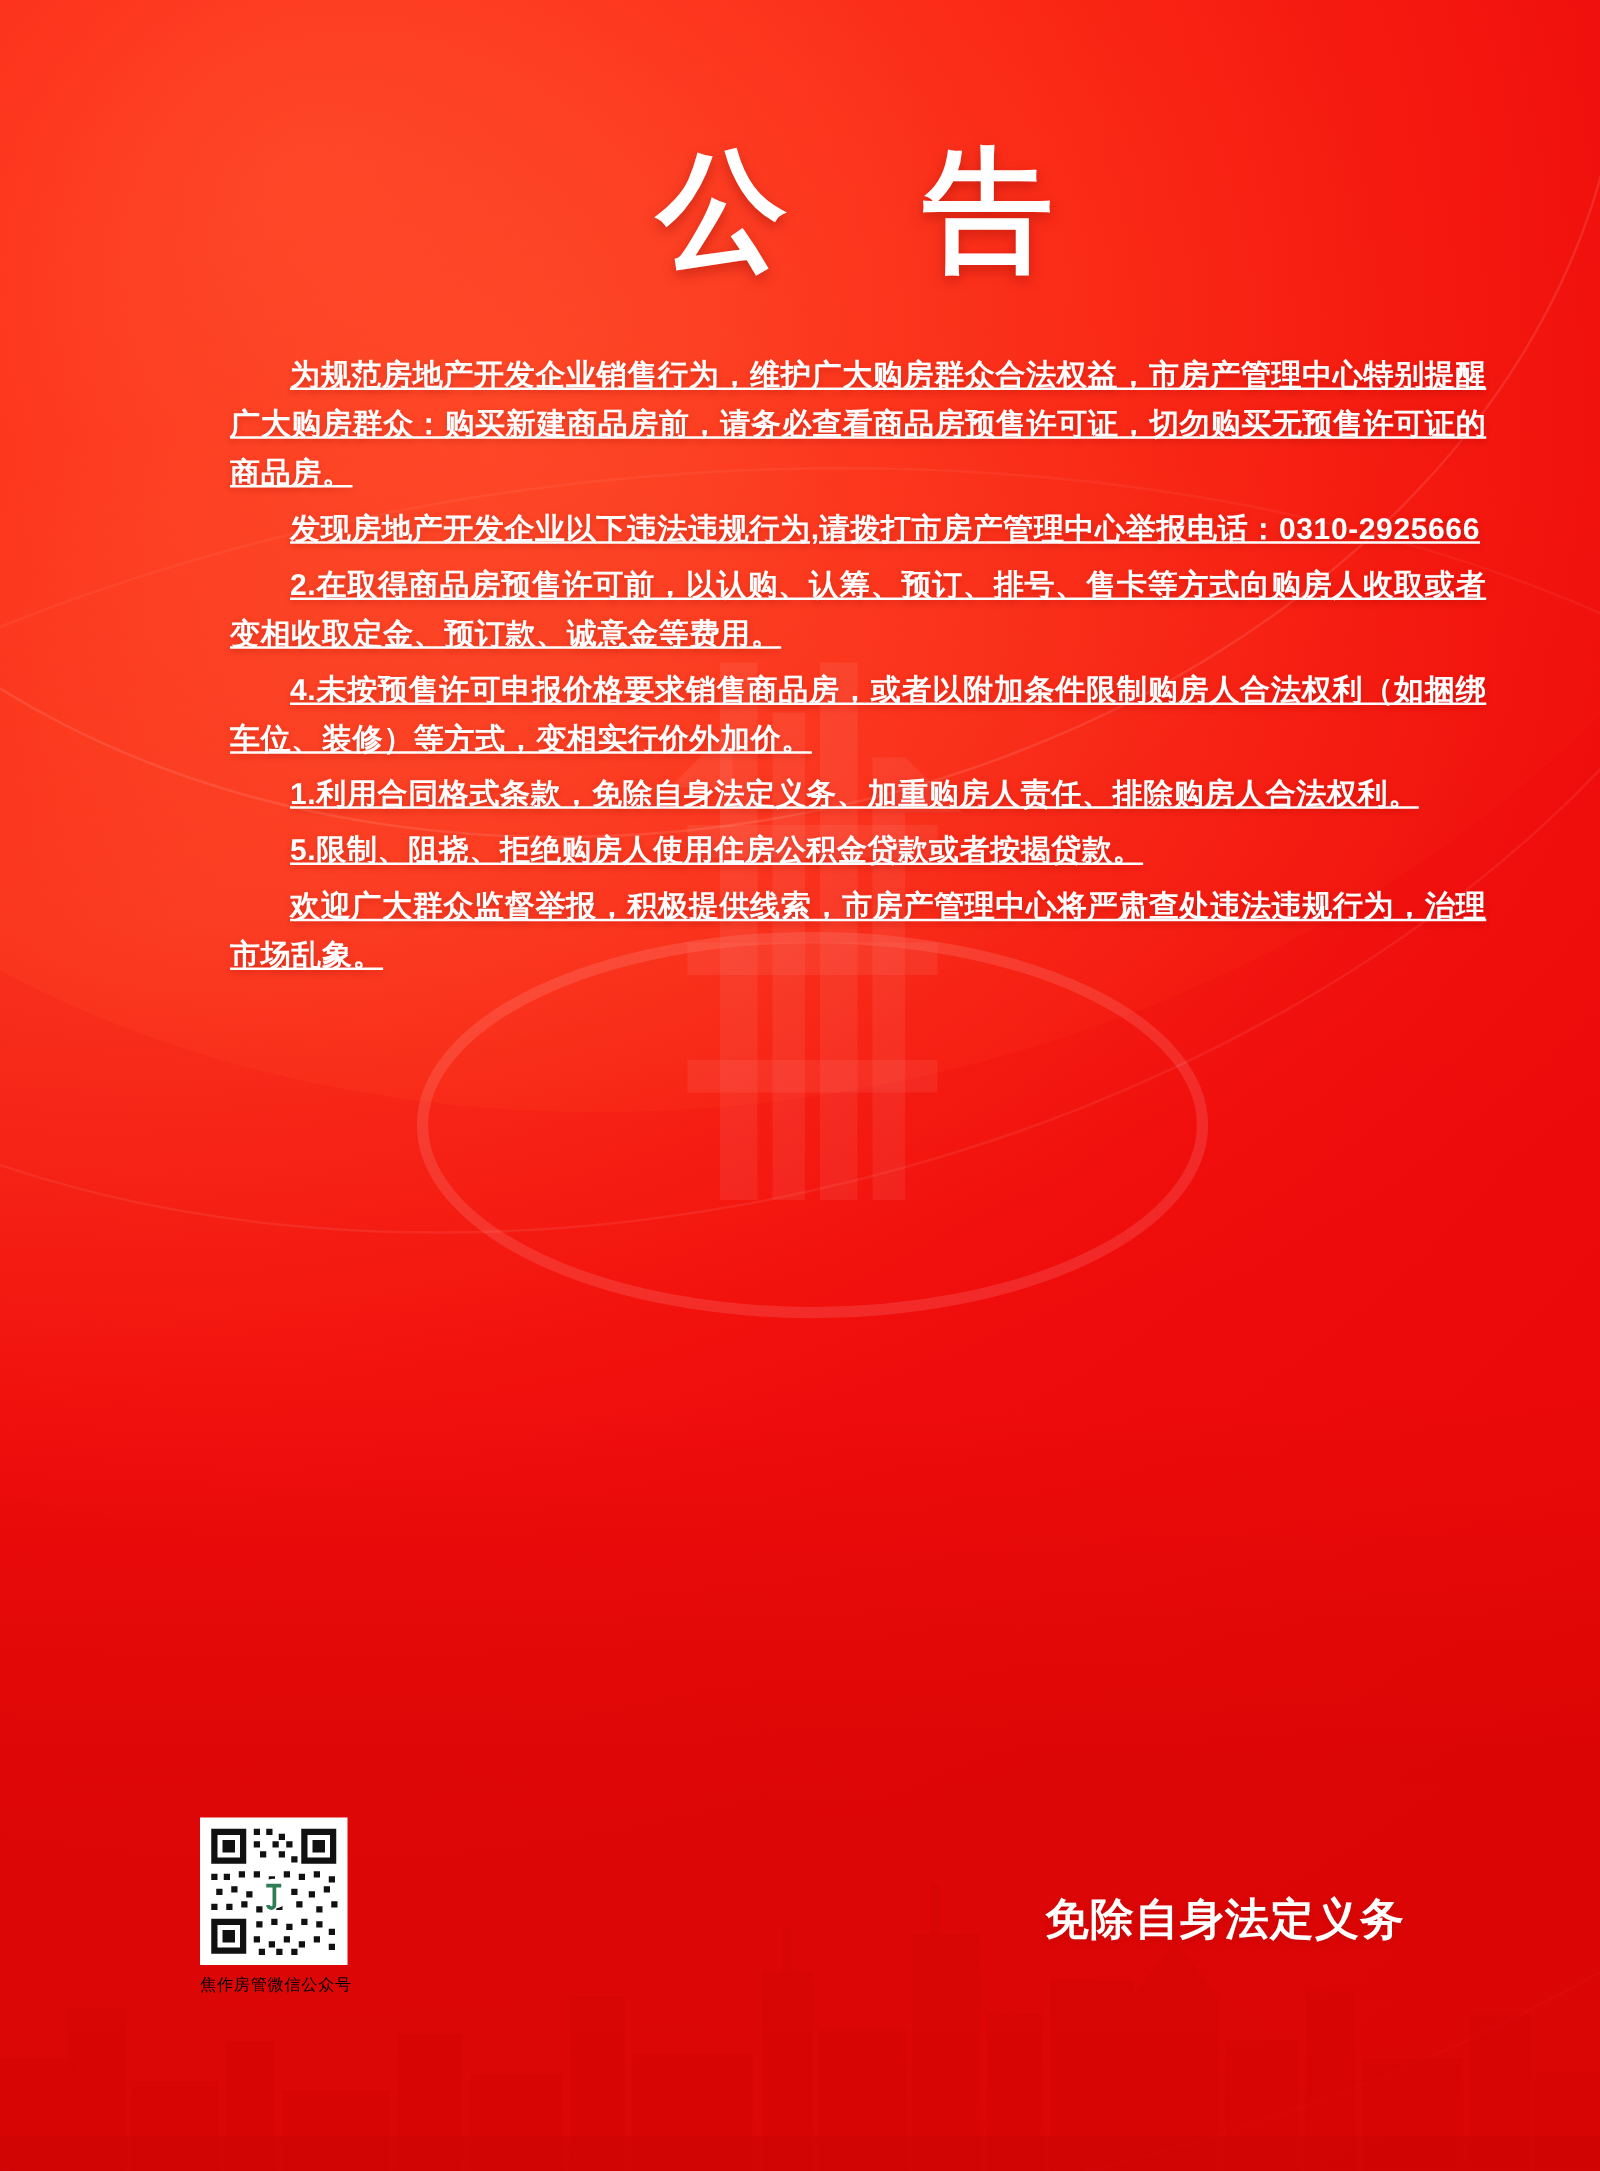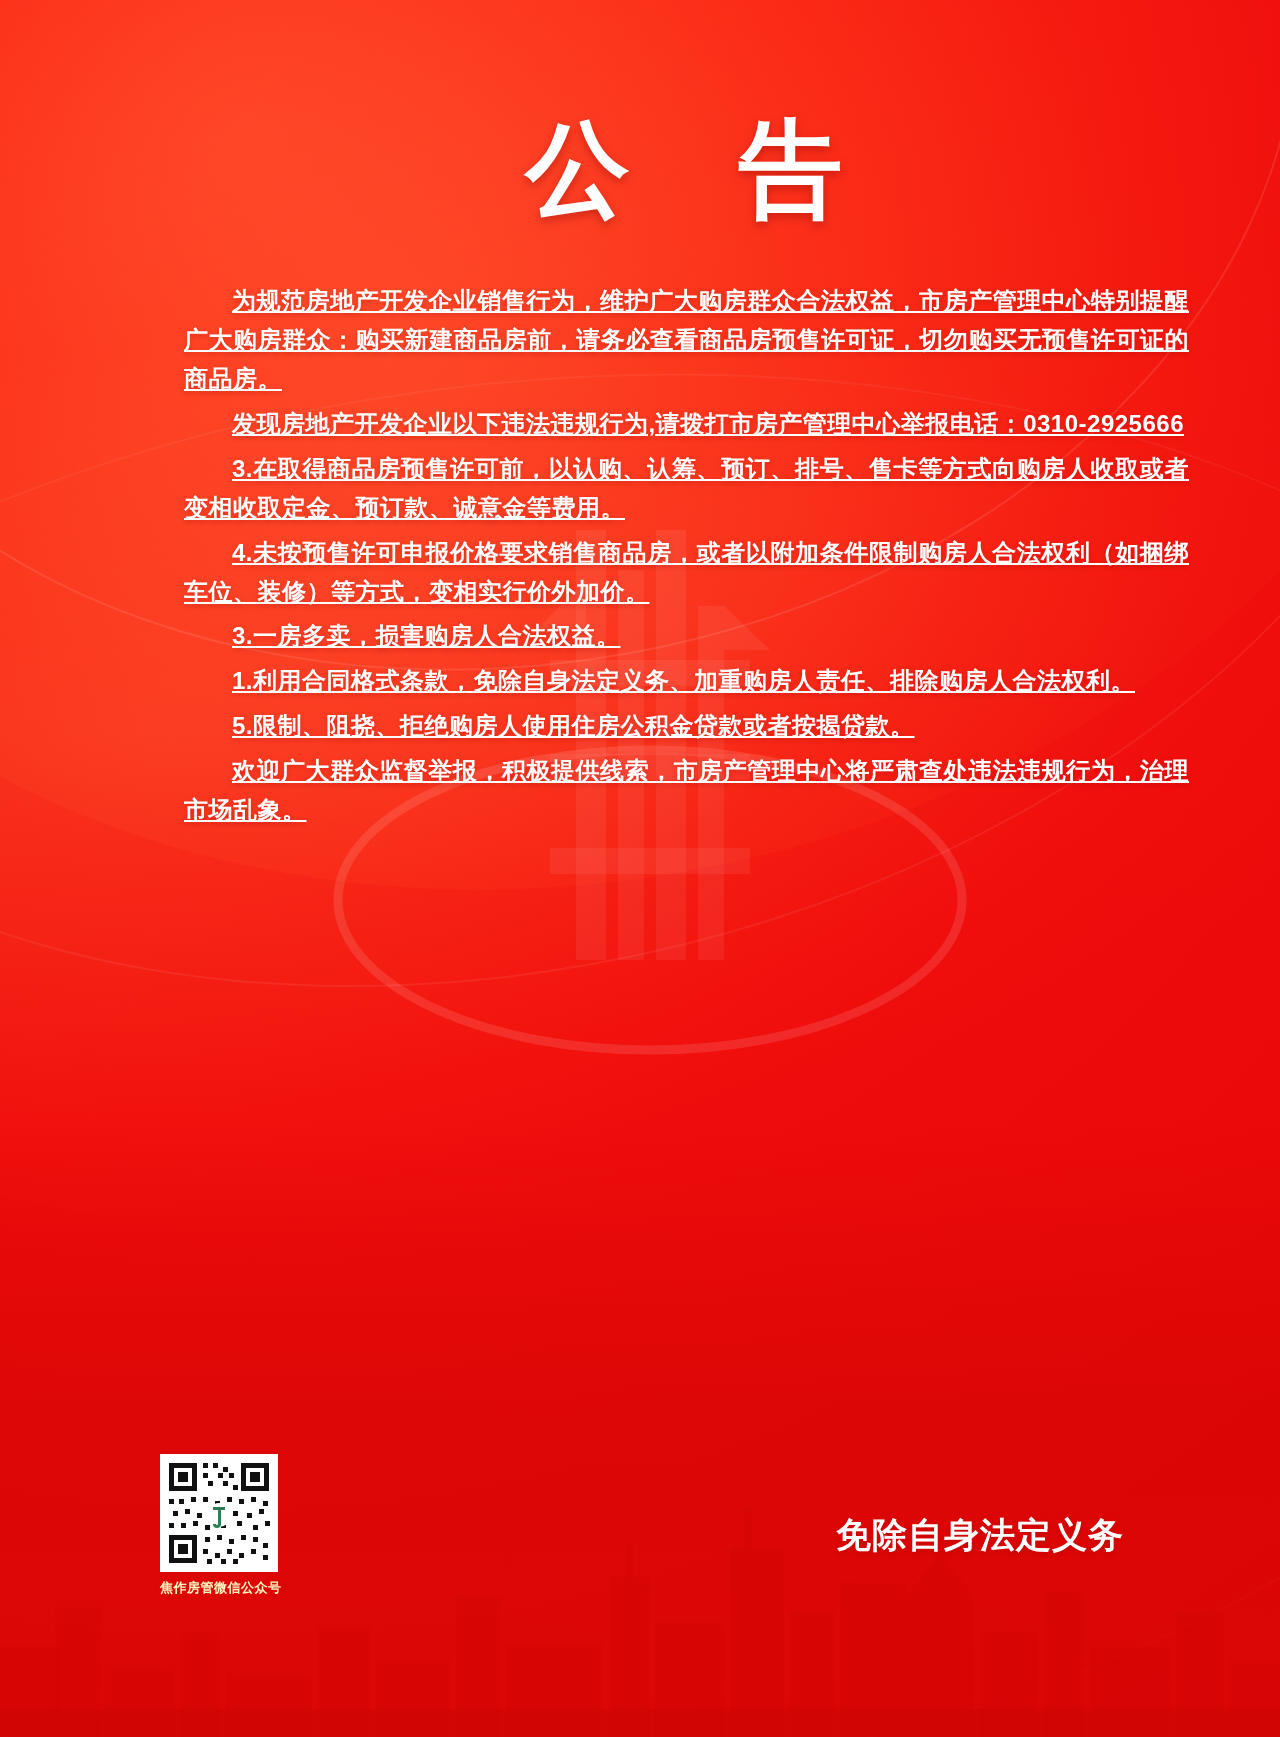--- a/index.html
+++ b/index.html
@@ -128,24 +128,24 @@
   .qr-box {
     width: 118px;
     height: 118px;
     background: #ffffff;
     padding: 3px;
     box-sizing: border-box;
   }
   .qr-caption {
     margin-top: 7px;
     font-size: 13px;
-    font-weight: 700;
+    font-weight: 400;
     letter-spacing: 0.5px;
     white-space: nowrap;
-    color: #fef9c3;
+    color: #000000;
   }
   .issuer {
     position: absolute;
     right: 200px;
     bottom: 178px;
     font-size: 35px;
     font-weight: 700;
     letter-spacing: 1px;
     text-shadow: 0 2px 5px rgba(140,0,0,0.25);
   }
@@ -210,23 +210,22 @@
     </g>
   </svg>
 
   <div class="content">
 
     <div class="title">公 告</div>
 
     <div class="body-text">
       <p>为规范房地产开发企业销售行为，维护广大购房群众合法权益，市房产管理中心特别提醒广大购房群众：购买新建商品房前，请务必查看商品房预售许可证，切勿购买无预售许可证的商品房。</p>
       <p>发现房地产开发企业以下违法违规行为,请拨打市房产管理中心举报电话：0310-2925666</p>
-      <p>3.在取得商品房预售许可前，以认购、认筹、预订、排号、售卡等方式向购房人收取或者变相收取定金、预订款、诚意金等费用。</p>
+      <p>2.在取得商品房预售许可前，以认购、认筹、预订、排号、售卡等方式向购房人收取或者变相收取定金、预订款、诚意金等费用。</p>
       <p>4.未按预售许可申报价格要求销售商品房，或者以附加条件限制购房人合法权利（如捆绑车位、装修）等方式，变相实行价外加价。</p>
-      <p>3.一房多卖，损害购房人合法权益。</p>
       <p>1.利用合同格式条款，免除自身法定义务、加重购房人责任、排除购房人合法权利。</p>
       <p>5.限制、阻挠、拒绝购房人使用住房公积金贷款或者按揭贷款。</p>
       <p>欢迎广大群众监督举报，积极提供线索，市房产管理中心将严肃查处违法违规行为，治理市场乱象。</p>
     </div>
   </div>
 
   <div class="footer">
 
     <div class="qr-wrap">
       <div class="qr-box">

